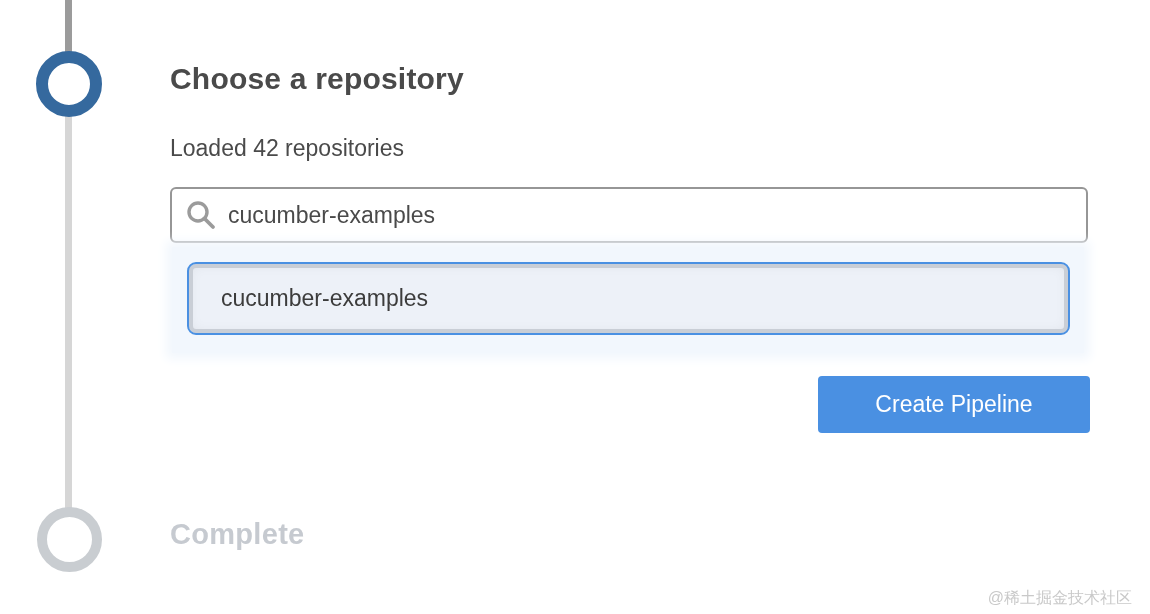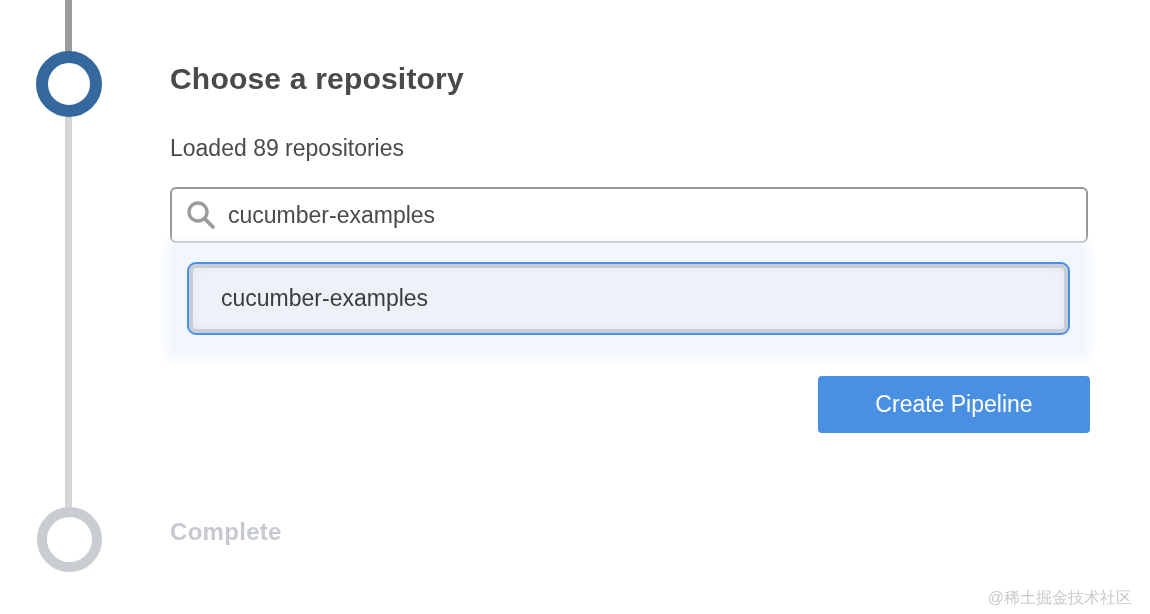--- a/index.html
+++ b/index.html
@@ -78,39 +78,39 @@
     position: absolute; left: 818px; top: 376px;
     width: 272px; height: 57px;
     background: #4a90e2; border: none; border-radius: 4px;
     color: #ffffff; font-size: 23px;
     font-family: "Liberation Sans", sans-serif;
     display: flex; align-items: center; justify-content: center;
     cursor: pointer;
   }
   .complete-label {
     position: absolute; left: 170px; top: 518px;
-    font-size: 24px; font-weight: bold; color: #c6cad0;
+    font-size: 29px; font-weight: bold; color: #c6cad0;
     letter-spacing: 0.3px;
   }
   .watermark {
     position: absolute; right: 18px; bottom: 5px;
     font-size: 16px; color: #c9c9c9;
   }
 </style>
 </head>
 <body>
 
 <div class="rail-top"></div>
 <div class="rail-bottom"></div>
 <div class="circle-active"></div>
 <div class="circle-complete"></div>
 
 <div class="page-title">Choose a repository</div>
 
-<div class="status-text">Loaded 89 repositories</div>
+<div class="status-text">Loaded 42 repositories</div>
 
 <div class="search-box">
   <svg width="30" height="30" viewBox="0 0 30 30">
     <circle cx="12" cy="12" r="9" fill="none" stroke="#9b9b9b" stroke-width="3.4"></circle>
     <line x1="18.5" y1="18.5" x2="27" y2="27" stroke="#9b9b9b" stroke-width="3.8" stroke-linecap="round"></line>
   </svg>
   <input type="text" value="cucumber-examples" style="">
 </div>
 
 <div class="results-panel">

